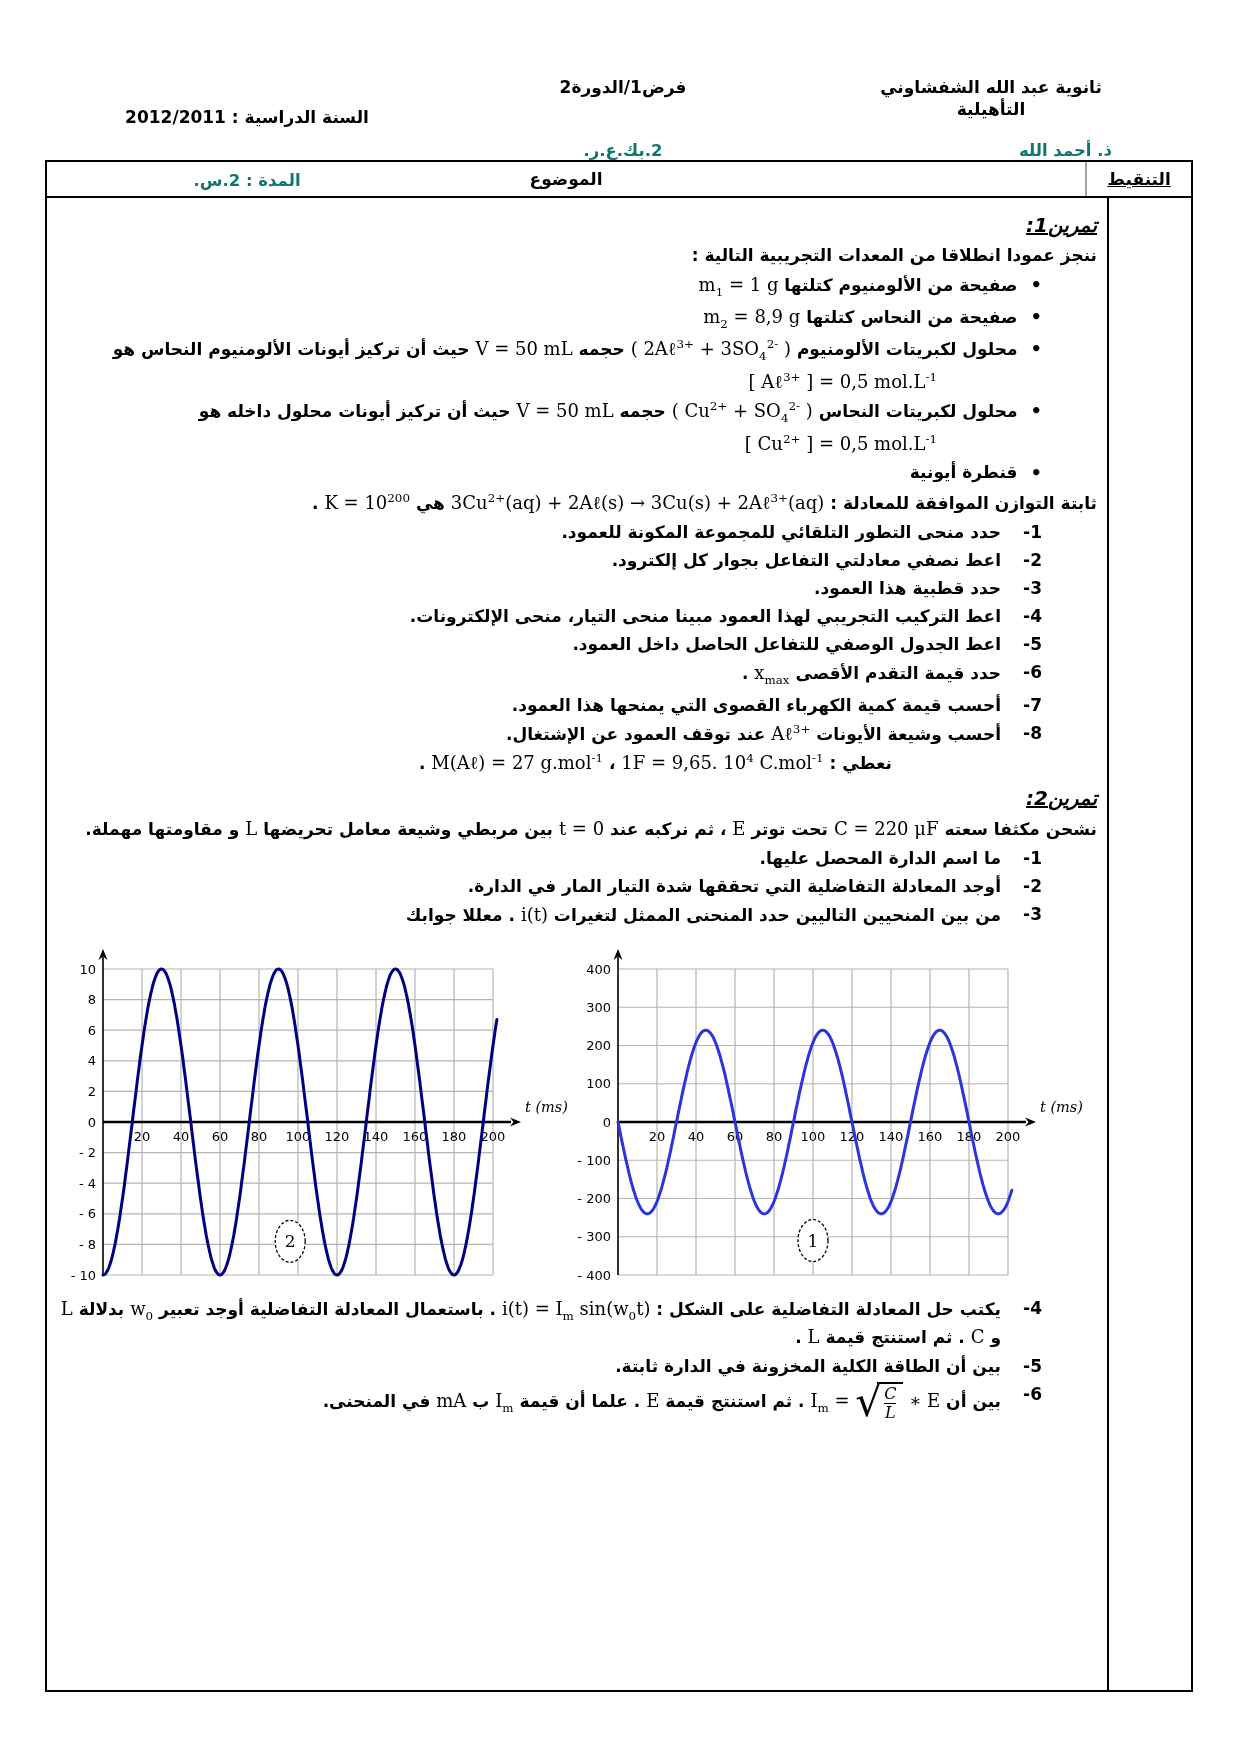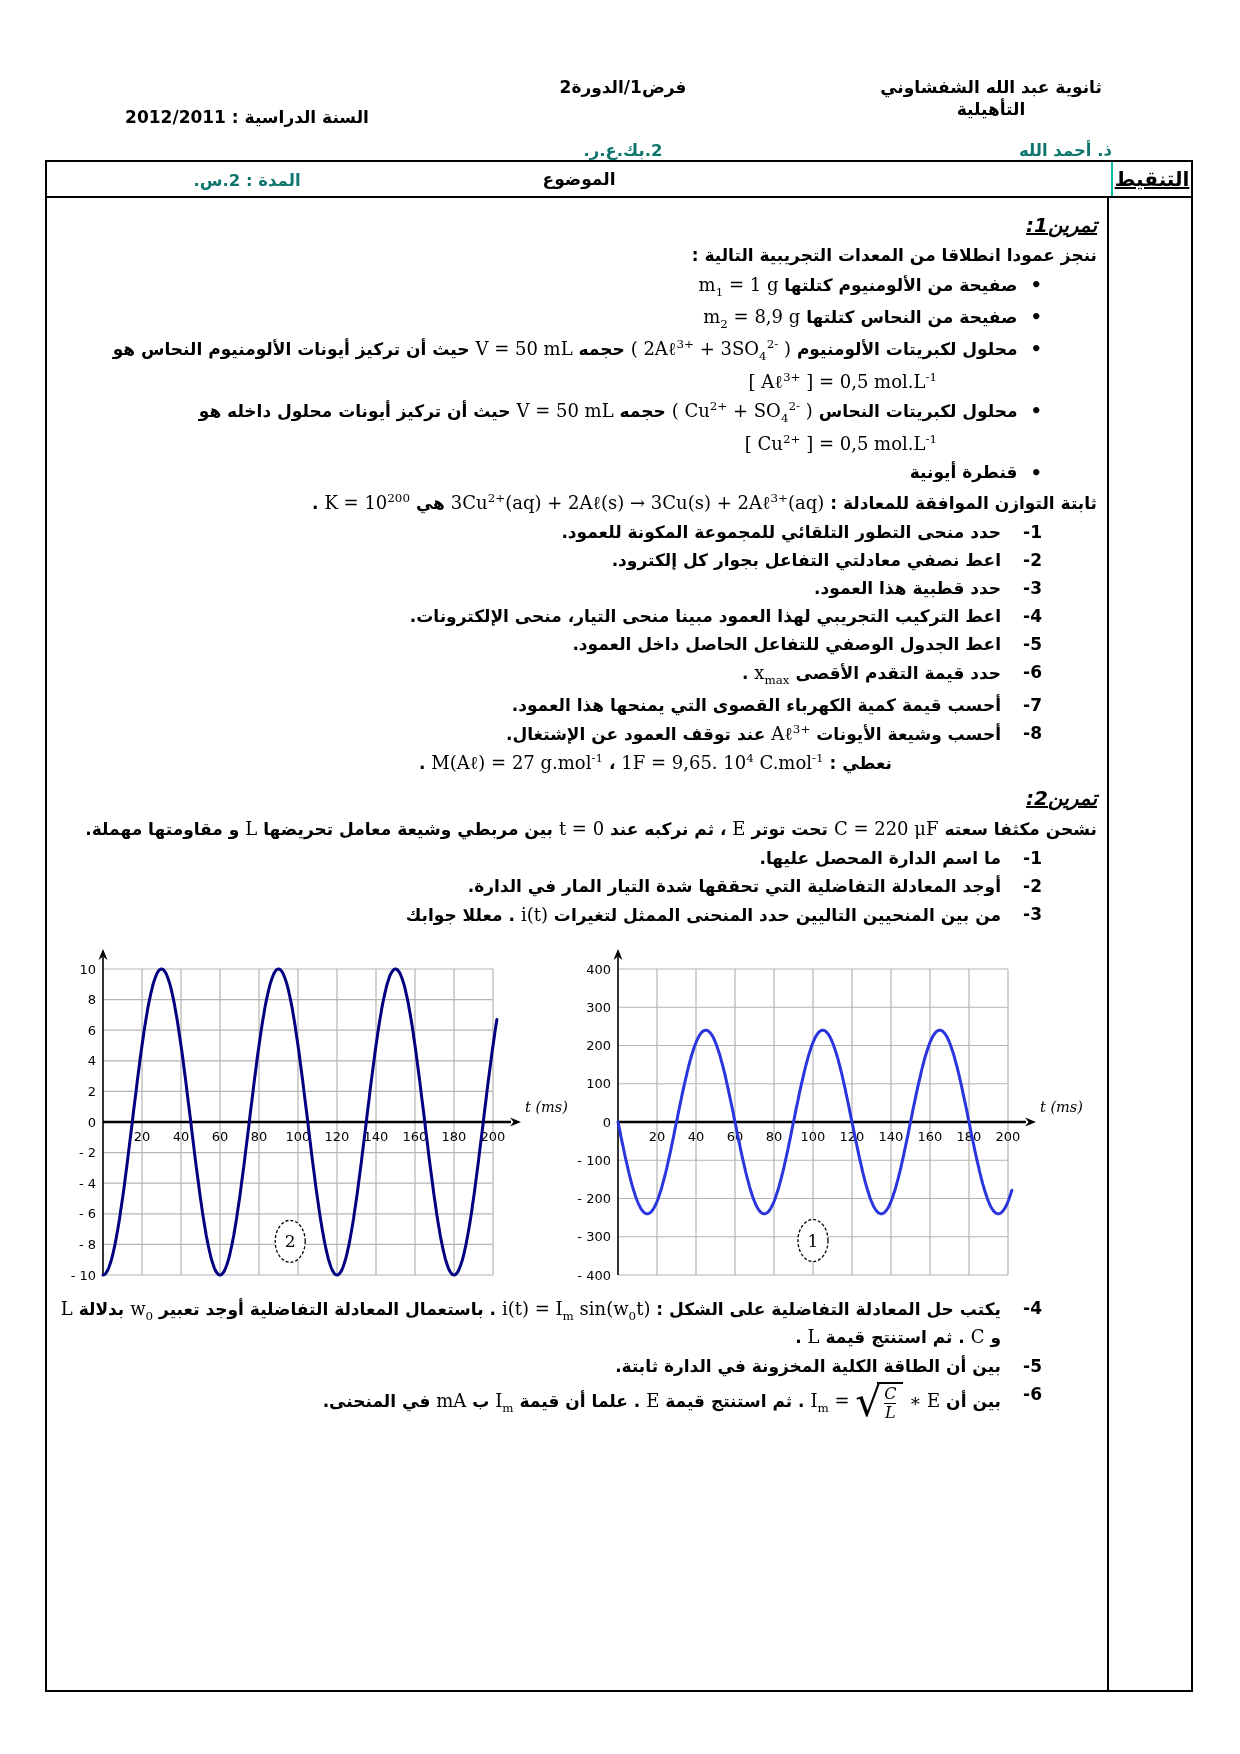--- a/index.html
+++ b/index.html
@@ -11,22 +11,22 @@
   .hdr-right{width:242px;align-items:center;text-align:center;}
   .hdr-mid{flex:1;text-align:center;}
   .hdr-left{width:258px;align-items:center;text-align:center;margin-top:30px;}
   .hdr-black{font-weight:bold;font-size:17px;line-height:1.3;}
   .hdr-red{color:#0f766e;font-weight:bold;font-size:16.5px;margin-top:auto;}
   .self-right{align-self:flex-start;}
   
   .exam-table{position:absolute;top:160px;left:45px;width:1148px;height:1532px;
               border:2px solid #000;display:flex;flex-direction:column;direction:rtl;box-sizing:border-box;}
   .thead{display:flex;direction:rtl;border-bottom:2px solid #000;flex:0 0 34px;}
-  .th-grading{width:80px;border-left:2px solid #14b8a6;display:flex;align-items:center;justify-content:center;
-              font-weight:bold;font-size:20px;text-decoration:underline;box-sizing:border-box;}
+  .th-grading{width:106px;border-left:2px solid #a3a3a3;display:flex;align-items:center;justify-content:center;
+              font-weight:bold;font-size:17px;text-decoration:underline;box-sizing:border-box;}
   .th-subject{flex:1;display:flex;align-items:center;justify-content:center;font-weight:bold;font-size:17px;}
   .tbody{flex:1;display:flex;direction:rtl;min-height:0;}
   .td-grading{width:84px;border-left:2px solid #000;box-sizing:border-box;}
   .td-subject{flex:1;padding:5px 10px 0 6px;overflow:hidden;}
   
   .ln{font-size:17px;font-weight:bold;line-height:1.42;margin:4px 0;}
   .ln-heading{font-size:20px;font-style:italic;text-decoration:underline;margin:8px 0 4px;}
   .ln-bullet{padding-right:55px;display:flex;gap:13px;}
   .ln-bullet .dot{font-size:18px;line-height:1.42;}
   .ln-numbered{padding-right:55px;display:flex;gap:13px;}

